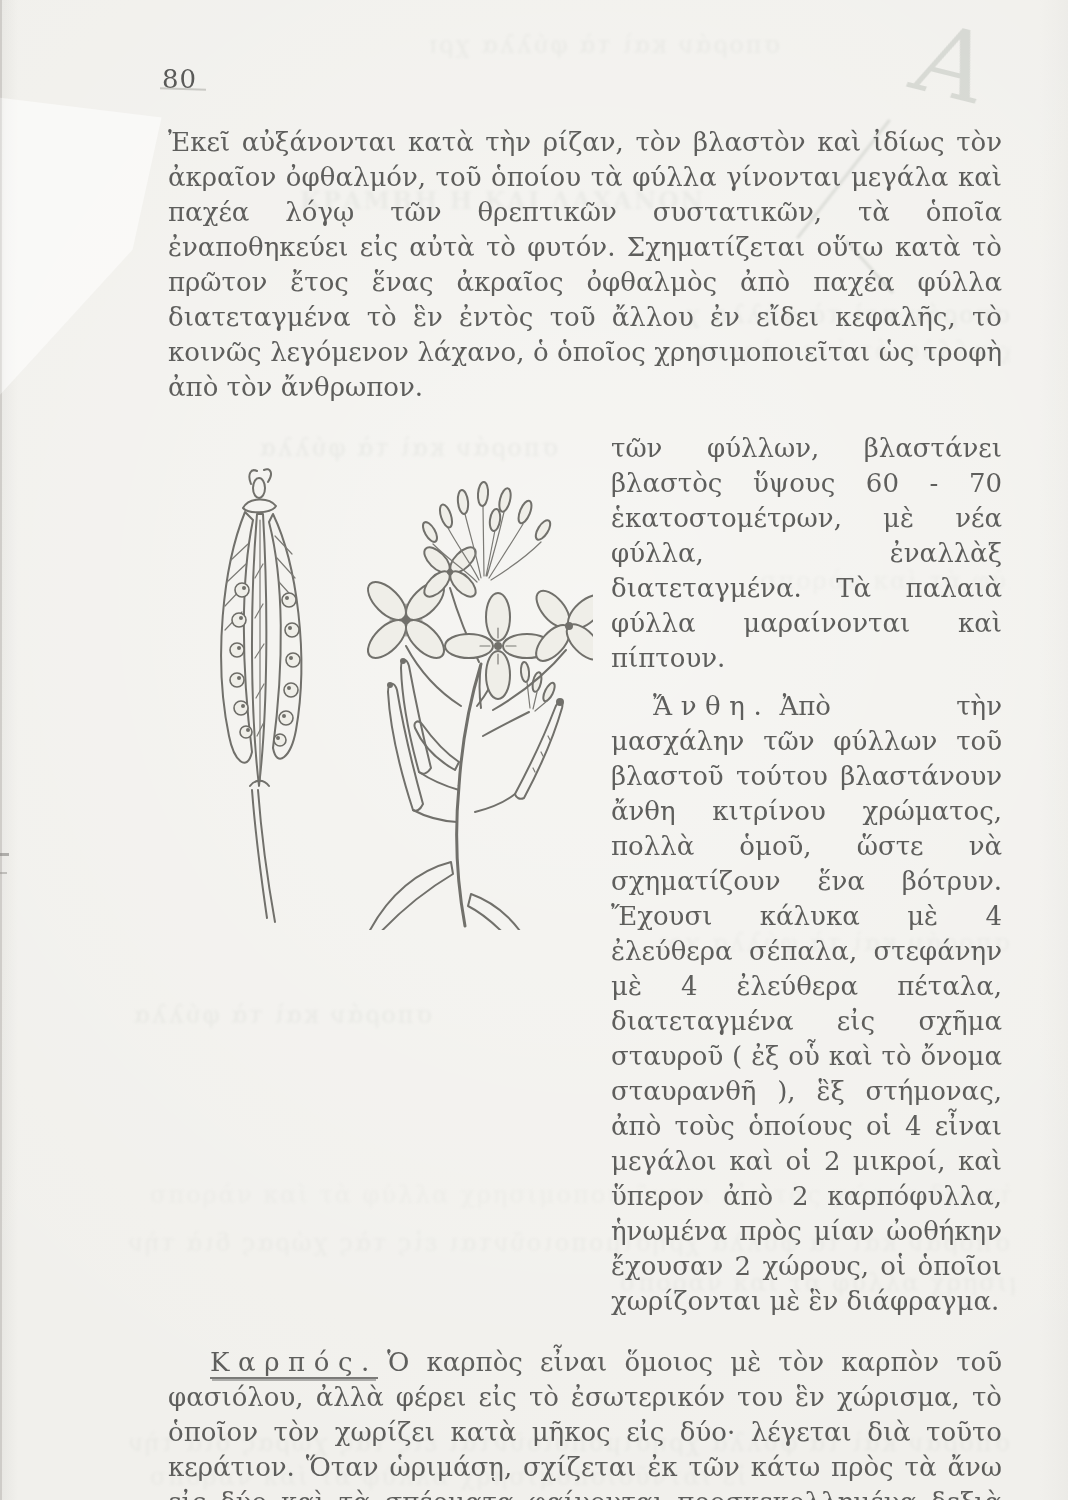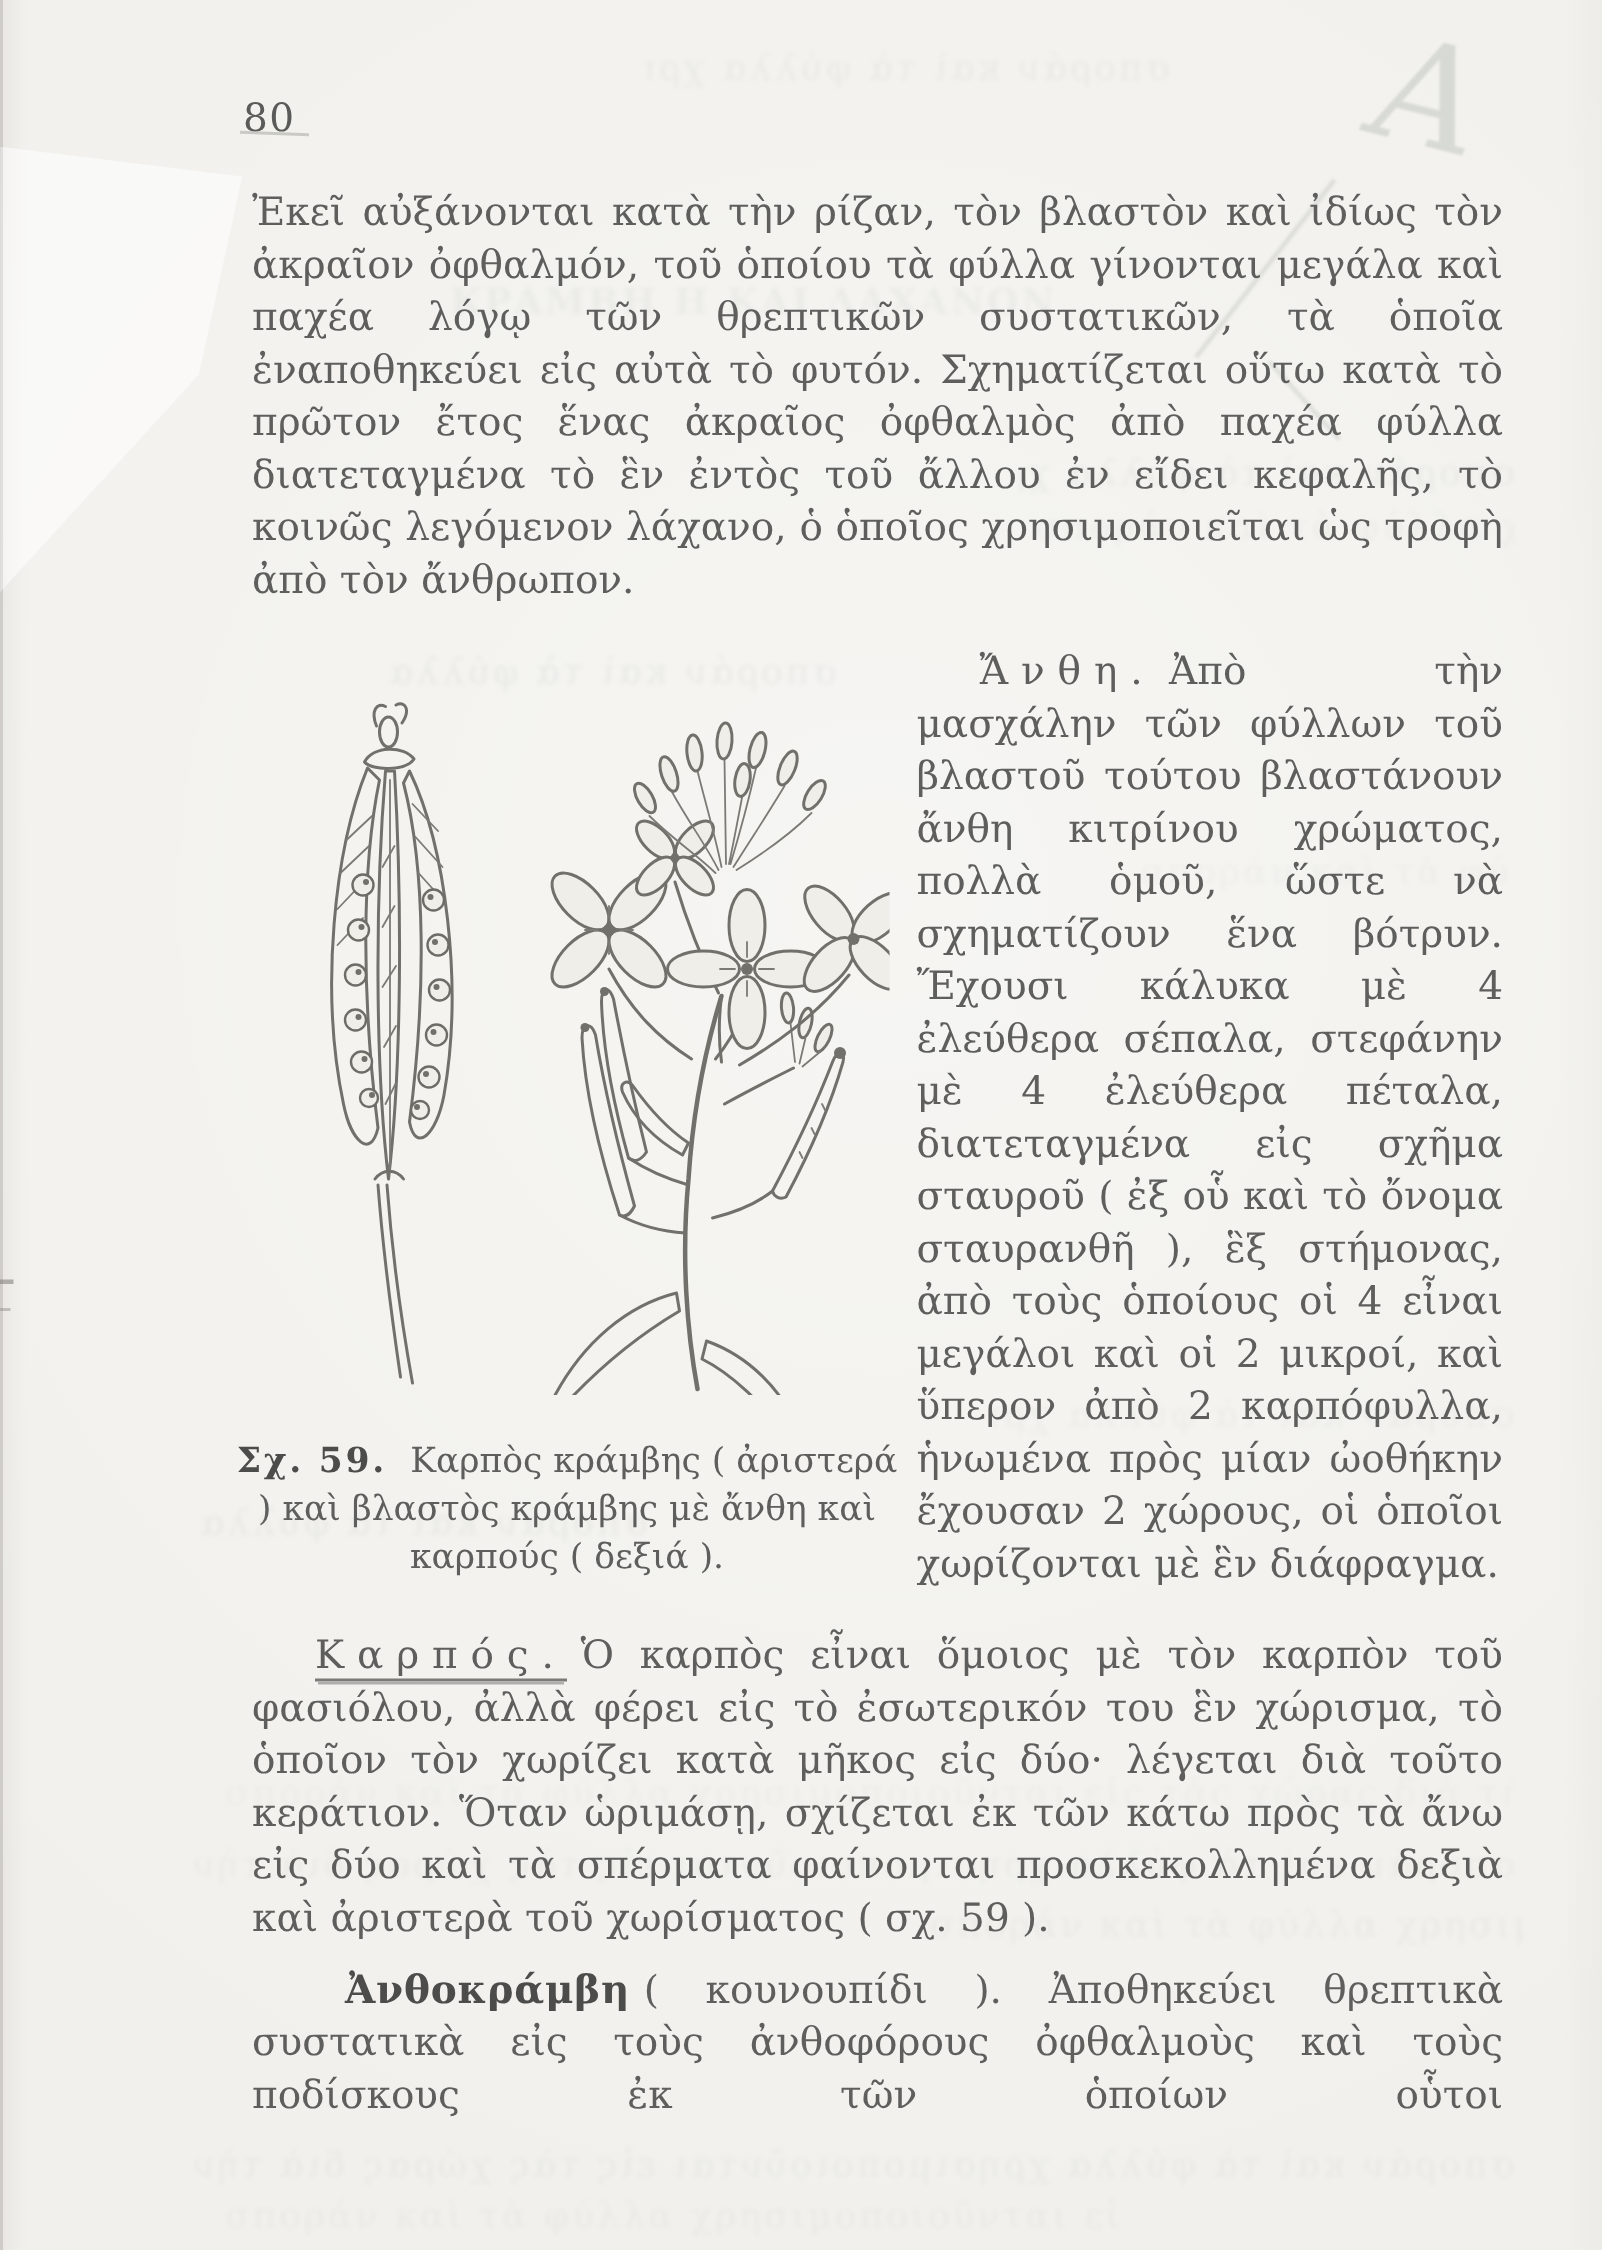--- a/index.html
+++ b/index.html
@@ -265,27 +265,24 @@
               <ellipse class="fig-petal" cx="342" cy="32" rx="5" ry="12" transform="rotate(14 342 32)"></ellipse>
               <ellipse class="fig-petal" cx="283" cy="48" rx="5" ry="12" transform="rotate(-18 283 48)"></ellipse>
               <ellipse class="fig-petal" cx="362" cy="44" rx="5" ry="12" transform="rotate(22 362 44)"></ellipse>
               <ellipse class="fig-petal" cx="267" cy="64" rx="5" ry="11" transform="rotate(-30 267 64)"></ellipse>
               <ellipse class="fig-petal" cx="380" cy="62" rx="5" ry="11" transform="rotate(32 380 62)"></ellipse>
               <ellipse class="fig-petal" cx="332" cy="52" rx="5" ry="11" transform="rotate(8 332 52)"></ellipse>
             </g>
           </g>
         </svg>
 
-        <div class="figure-caption">
-          <span class="caption-lead">Σχ. 59.</span>
-          <span class="after-lead">Καρπὸς κράμβης ( ἀριστερά ) καὶ βλαστὸς κράμβης μὲ ἄνθη καὶ καρπούς ( δεξιά ).</span>
-        </div>
       </div>
 
       <div class="right-col">
+        <p class="justify-last" style="text-align-last:auto;">τῶν φύλλων, βλαστάνει βλαστὸς ὕψους 60 - 70 ἑκατοστομέτρων, μὲ νέα φύλλα, ἐναλλὰξ διατεταγμένα. Τὰ παλαιὰ φύλλα μαραίνονται καὶ πίπτουν.</p>
         <p class="indent">
           <span class="lead-spaced">Ἄνθη.</span><span class="after-lead">Ἀπὸ τὴν μασχάλην τῶν φύλλων τοῦ βλαστοῦ τούτου βλαστάνουν ἄνθη κιτρίνου χρώματος, πολλὰ ὁμοῦ, ὥστε νὰ σχηματίζουν ἕνα βότρυν. Ἔχουσι κάλυκα μὲ 4 ἐλεύθερα σέπαλα, στεφάνην μὲ 4 ἐλεύθερα πέταλα, διατεταγμένα εἰς σχῆμα σταυροῦ ( ἐξ οὗ καὶ τὸ ὄνομα σταυρανθῆ ), ἓξ στήμονας, ἀπὸ τοὺς ὁποίους οἱ 4 εἶναι μεγάλοι καὶ οἱ 2 μικροί, καὶ ὕπερον ἀπὸ 2 καρπόφυλλα, ἡνωμένα πρὸς μίαν ὠοθήκην ἔχουσαν 2 χώρους, οἱ ὁποῖοι χωρίζονται μὲ ἓν διάφραγμα.</span>
         </p>
       </div>
     </div>
 
     <p class="indent para-karpos">
       <span class="lead-underlined">Καρπός.</span><span class="after-lead">Ὁ καρπὸς εἶναι ὅμοιος μὲ τὸν καρπὸν τοῦ φασιόλου, ἀλλὰ φέρει εἰς τὸ ἐσωτερικόν του ἓν χώρισμα, τὸ ὁποῖον τὸν χωρίζει κατὰ μῆκος εἰς δύο· λέγεται διὰ τοῦτο κεράτιον. Ὅταν ὡριμάσῃ, σχίζεται ἐκ τῶν κάτω πρὸς τὰ ἄνω εἰς δύο καὶ τὰ σπέρματα φαίνονται προσκεκολλημένα δεξιὰ καὶ ἀριστερὰ τοῦ χωρίσματος ( σχ. 59 ).</span>
     </p>
 

